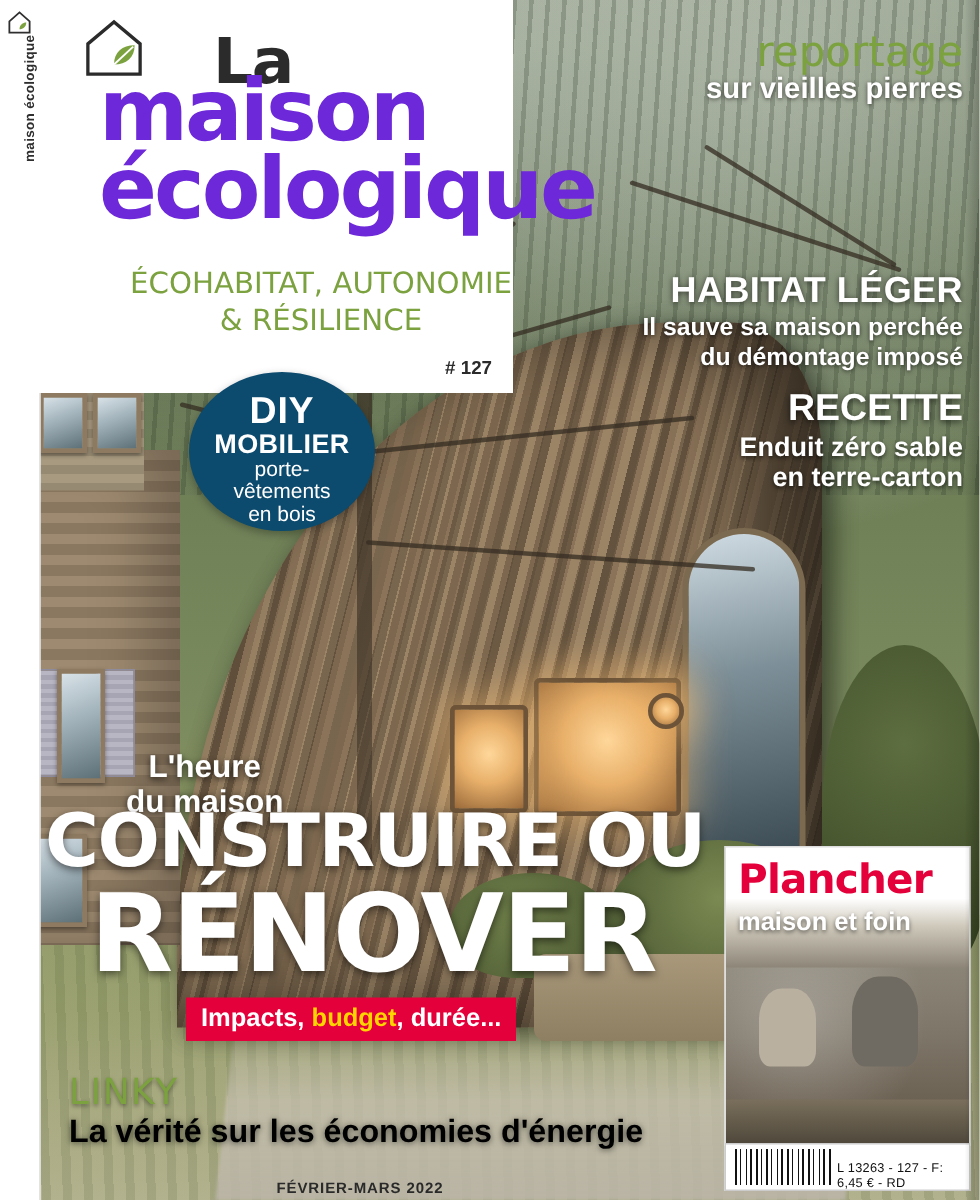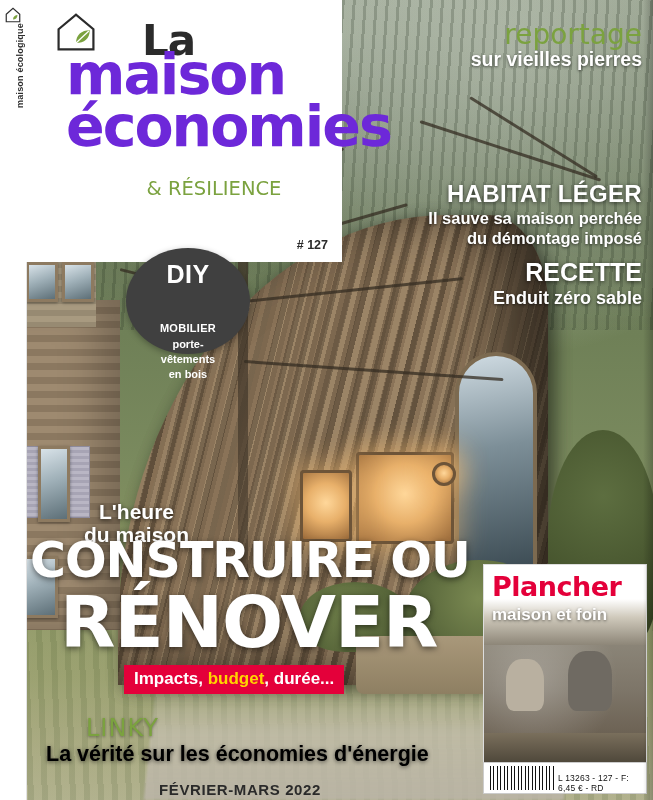--- a/index.html
+++ b/index.html
@@ -207,29 +207,29 @@
     font-size: 12.5px;
     font-weight: bold;
     color: #2b2b2b;
   }
 
   
   .diy-burst {
     position: absolute;
     left: 126px; top: 248px;
     width: 124px; height: 106px;
-    background: #404040;
+    background: #0c4a6e;
     border-radius: 50%;
     color: #ffffff;
     text-align: center;
     box-shadow: 0 2px 6px rgba(0,0,0,.3);
   }
   .diy-1 { font-size: 25px; font-weight: bold; margin-top: 12px; letter-spacing: .5px; }
-  .diy-2 { font-size: 11px; font-weight: bold; line-height: 14px; letter-spacing: .3px; margin-top: 32px; }
-  .diy-3 { font-size: 11px; font-weight: bold; line-height: 12px; margin-top: 3px; }
+  .diy-2 { font-size: 18px; font-weight: bold; line-height: 14px; letter-spacing: .3px; }
+  .diy-3 { font-size: 14px; font-weight: normal; line-height: 12px; margin-top: 3px; }
 
   
   .reportage {
     position: absolute;
     left: 404px; top: 18px;
     width: 238px;
     text-align: right;
     color: #7ba23f;
     font-size: 28px;
     font-family: "DejaVu Sans", sans-serif;
@@ -331,21 +331,20 @@
   }
   .impacts-bar .y { color: #ffd400; }
   .linky {
     position: absolute;
     left: 46px; top: 714px;
     color: #7ba23f;
     font-size: 24px;
     letter-spacing: 1px;
     font-family: "DejaVu Sans", sans-serif;
     text-shadow: 0 1px 3px rgba(0,0,0,.4);
-    margin-left: 40px;
   }
   .linky-sub {
     position: absolute;
     left: 46px; top: 742px;
     color: #000000;
     font-size: 21.5px;
     font-weight: bold;
     text-shadow: 0 1px 4px rgba(0,0,0,.6);
   }
 
@@ -414,21 +413,21 @@
     position: absolute;
     left: 74px; top: 10px;
     font-size: 8.5px;
     color: #111;
     letter-spacing: .2px;
   }
   .date-line {
     position: absolute;
     left: 0; bottom: 2px; width: 480px;
     text-align: center;
-    font-size: 15px;
+    font-size: 10px;
     font-weight: bold;
     color: #2a2a2a;
     letter-spacing: .6px;
   }
   .edge-shadow {
     position: absolute;
     right: 0; top: 0; width: 10px; height: 800px;
     background: linear-gradient(90deg, rgba(0,0,0,0), rgba(0,0,0,.22));
     pointer-events: none;
   }
@@ -484,23 +483,24 @@
 
   <div class="logo-panel">
     <svg class="logo-house" viewBox="0 0 48 48">
       <path d="M5 21 L24 5 L43 21 V43 H5 Z" fill="none" stroke="#2b2b2b" stroke-width="2.4"></path>
       <path d="M24 36 C24 27, 30 22, 39 22 C39 31, 33 36, 24 36 Z" fill="#7ba23f"></path>
       <path d="M24 36 L38 23" stroke="#ffffff" stroke-width="1.4" fill="none"></path>
     </svg>
     <div class="logo-la">La</div>
     <div class="logo-main">
       <div>maison</div>
-      <div>économies</div>
+      <div>écologique</div>
     </div>
     <div class="logo-sub">
+      <div>ÉCOHABITAT, AUTONOMIE</div>
       <div>&amp; RÉSILIENCE</div>
     </div>
     <div class="issue-no"># 127</div>
   </div>
 
   <div class="diy-burst">
     <div class="diy-1">DIY</div>
     <div class="diy-2">MOBILIER</div>
     <div class="diy-3">porte-</div>
     <div class="diy-3">vêtements</div>
@@ -514,20 +514,21 @@
 
   <div class="habitat-t">HABITAT LÉGER</div>
   <div class="habitat-sub">
     <div>Il sauve sa maison perchée</div>
     <div>du démontage imposé</div>
   </div>
 
   <div class="recette-t">RECETTE</div>
   <div class="recette-sub">
     <div>Enduit zéro sable</div>
+    <div>en terre-carton</div>
   </div>
 
   <div class="lheure">
     <div>L'heure</div>
     <div>du maison</div>
   </div>
   <div class="headline1">CONSTRUIRE OU</div>
   <div class="headline2">RÉNOVER</div>
   <div class="impacts-bar">
     <span>Impacts, </span><span class="y">budget</span><span>, durée...</span>

